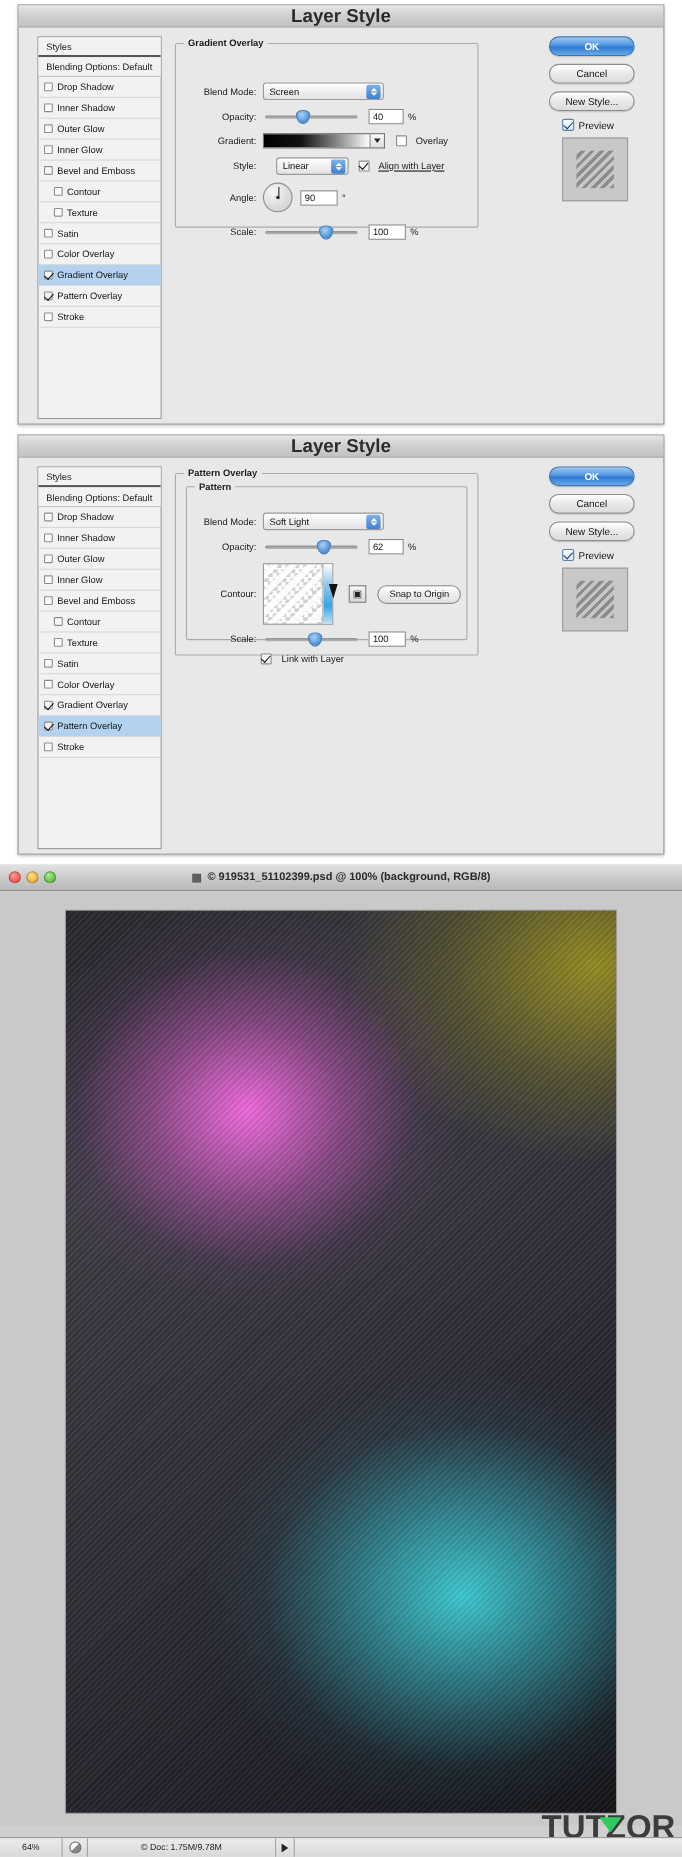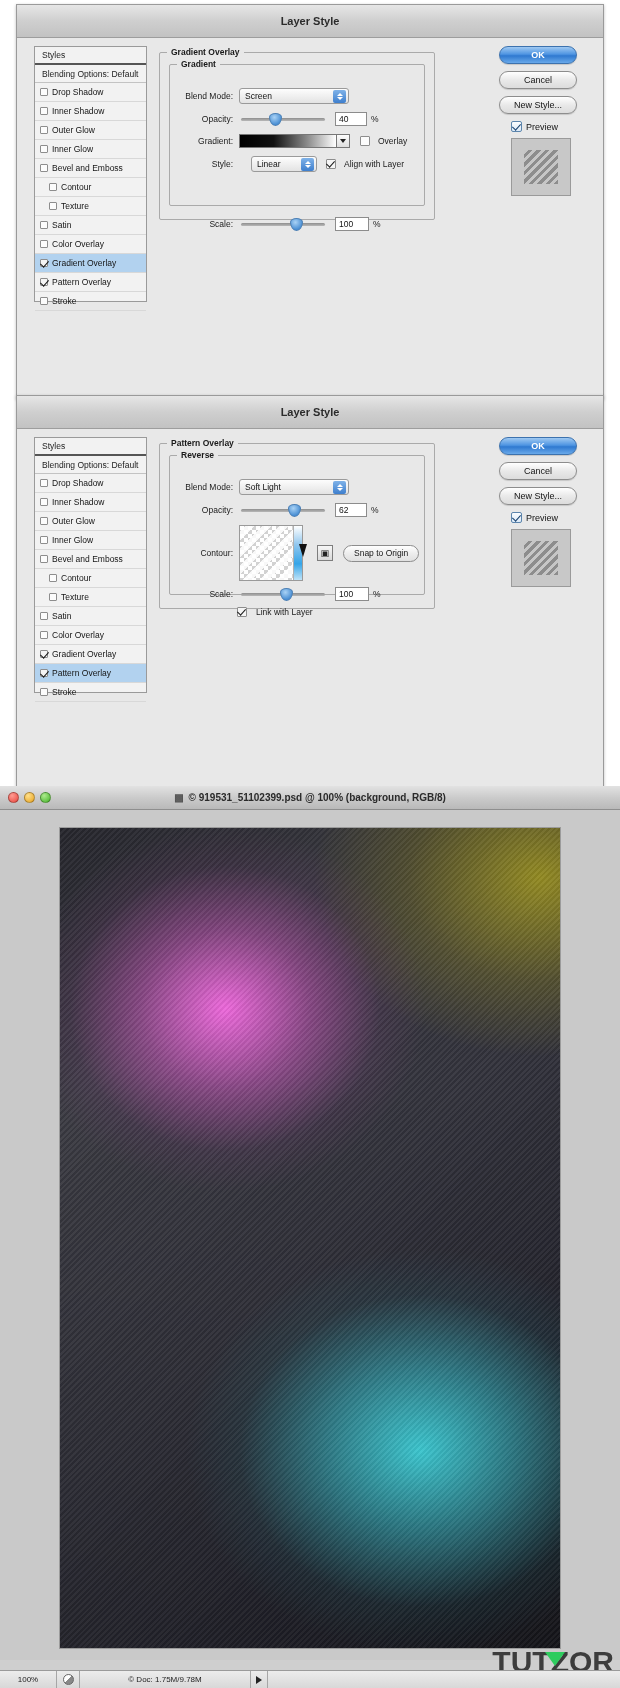--- a/index.html
+++ b/index.html
@@ -15,32 +15,32 @@
   
   .dialog {
     position: absolute;
     left: 16px;
     width: 588px;
     background: #e8e8e8;
     border: 1px solid #9a9a9a;
     box-shadow: 0 1px 3px rgba(0,0,0,0.25);
   }
   .dlg-titlebar {
-    height: 33px;
+    height: 20px;
     background: linear-gradient(to bottom, #e6e6e6 0%, #cfcfcf 50%, #c2c2c2 100%);
     border-bottom: 1px solid #9d9d9d;
     display: flex; align-items: center; justify-content: center;
-    font-size: 11px; font-weight: bold; color: #2b2b2b;
+    font-size: 17px; font-weight: bold; color: #2b2b2b;
   }
   .dlg-body { position: relative; padding: 8px; height: 360px; }
 
   
   .styles-list {
     position: absolute; left: 17px; top: 8px;
-    width: 113px; height: 256px;
+    width: 113px; height: 348px;
     background: #f2f2f2;
     border: 1px solid #9a9a9a;
   }
   .sl-head {
     height: 18px; display: flex; align-items: center;
     padding-left: 7px; font-size: 8.5px; color: #1c1c1c;
     background: #f2f2f2;
     border-bottom: 2px solid #555;
   }
   .sl-blend {
@@ -398,23 +398,20 @@
       <div class="sl-row">
         <span class="cbx"></span>
         <span>Stroke</span>
       </div>
     </div>
 
     <div class="panel">
       <div class="group outer">
         <span class="glabel">Gradient Overlay</span>
       </div>
-      <div class="group inner">
-        <span class="glabel">Gradient</span>
-      </div>
 
       <div class="frow" style="left:20px; top:42px; width:250px;">
         <span class="flabel" style="width:54px;">Blend Mode:</span>
         <span class="popup" style="width:110px; margin-left:6px;">
           <span>Screen</span>
           <span class="arrows">
               <i class="up"></i>
               <i class="dn"></i>
             </span>
         </span>
@@ -445,23 +442,29 @@
       <div class="frow" style="left:20px; top:110px; width:250px;">
         <span class="flabel" style="width:54px;">Style:</span>
         <span class="popup" style="width:66px; margin-left:18px;">
           <span>Linear</span>
           <span class="arrows">
               <i class="up"></i>
               <i class="dn"></i>
             </span>
         </span>
         <span class="cbx on" style="width:10px;height:10px;margin-left:9px;"></span>
-        <span style="margin-left:4px;">Align with Layer</span>
-      </div>
-
+        <span style="margin-left:4px;text-decoration:underline;">Align with Layer</span>
+      </div>
+
+      <div class="frow" style="left:20px; top:133px; width:250px;">
+        <span class="flabel" style="width:54px;">Angle:</span>
+        <span class="angle-dial" style="margin-left:6px;"></span>
+        <span class="numfield" style="width:34px; margin-left:7px;">90</span>
+        <span style="margin-left:4px;">°</span>
+      </div>
 
       <div class="frow" style="left:20px; top:171px; width:250px;">
         <span class="flabel" style="width:54px;">Scale:</span>
         <span class="slider" style="width:84px; margin-left:8px;">
           <span class="track"></span>
           <span class="knob" style="left:49px;"></span>
         </span>
         <span class="numfield" style="width:34px; margin-left:10px;">100</span>
         <span style="margin-left:4px;">%</span>
       </div>
@@ -540,21 +543,21 @@
         <span class="cbx"></span>
         <span>Stroke</span>
       </div>
     </div>
 
     <div class="panel">
       <div class="group outer" style="height:166px;">
         <span class="glabel">Pattern Overlay</span>
       </div>
       <div class="group inner" style="height:140px;">
-        <span class="glabel">Reverse</span>
+        <span class="glabel">Pattern</span>
       </div>
 
       <div class="frow" style="left:20px; top:42px; width:250px;">
         <span class="flabel" style="width:54px;">Blend Mode:</span>
         <span class="popup" style="width:110px; margin-left:6px;">
           <span>Soft Light</span>
           <span class="arrows">
               <i class="up"></i>
               <i class="dn"></i>
             </span>
@@ -634,21 +637,21 @@
 
   <div class="watermark">
     <div class="wm-main">
       <span>TUTZOR</span>
       <span class="tri"></span>
     </div>
     <div class="wm-sub">PHOTOSHOP TUTORIALS &amp; BEYOND</div>
   </div>
 
   <div class="statusbar">
-    <span class="sb-zoom">100%</span>
+    <span class="sb-zoom">64%</span>
     <span class="sb-sep"></span>
     <span class="sb-icon">
         <span class="circ"></span>
       </span>
     <span class="sb-sep"></span>
     <span class="sb-doc">© Doc: 1.75M/9.78M</span>
     <span class="sb-sep"></span>
     <span class="sb-tri">
         <i></i>
       </span>

